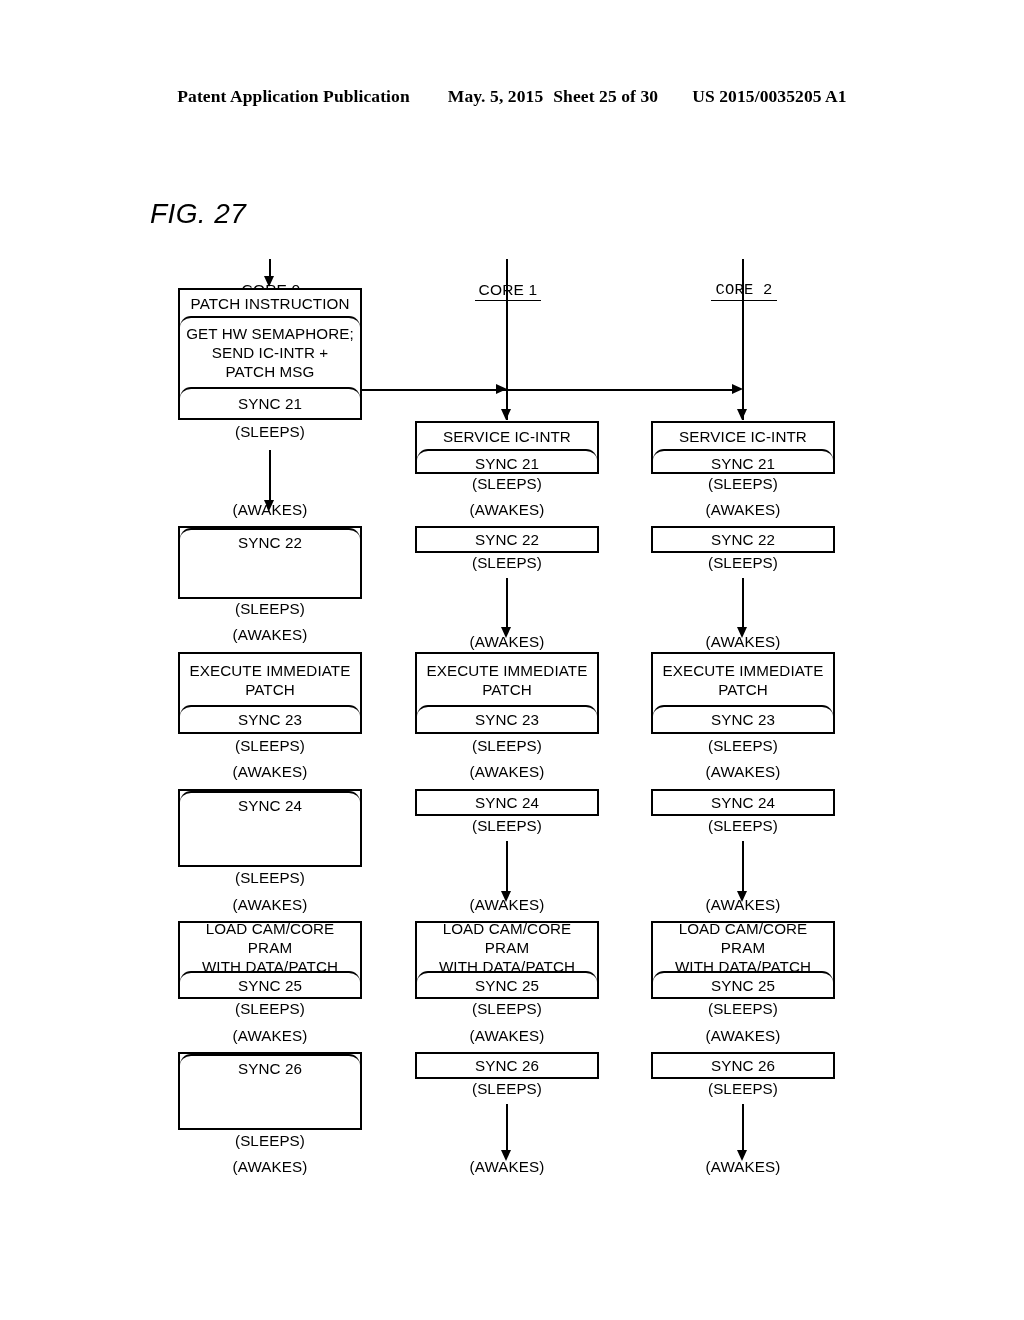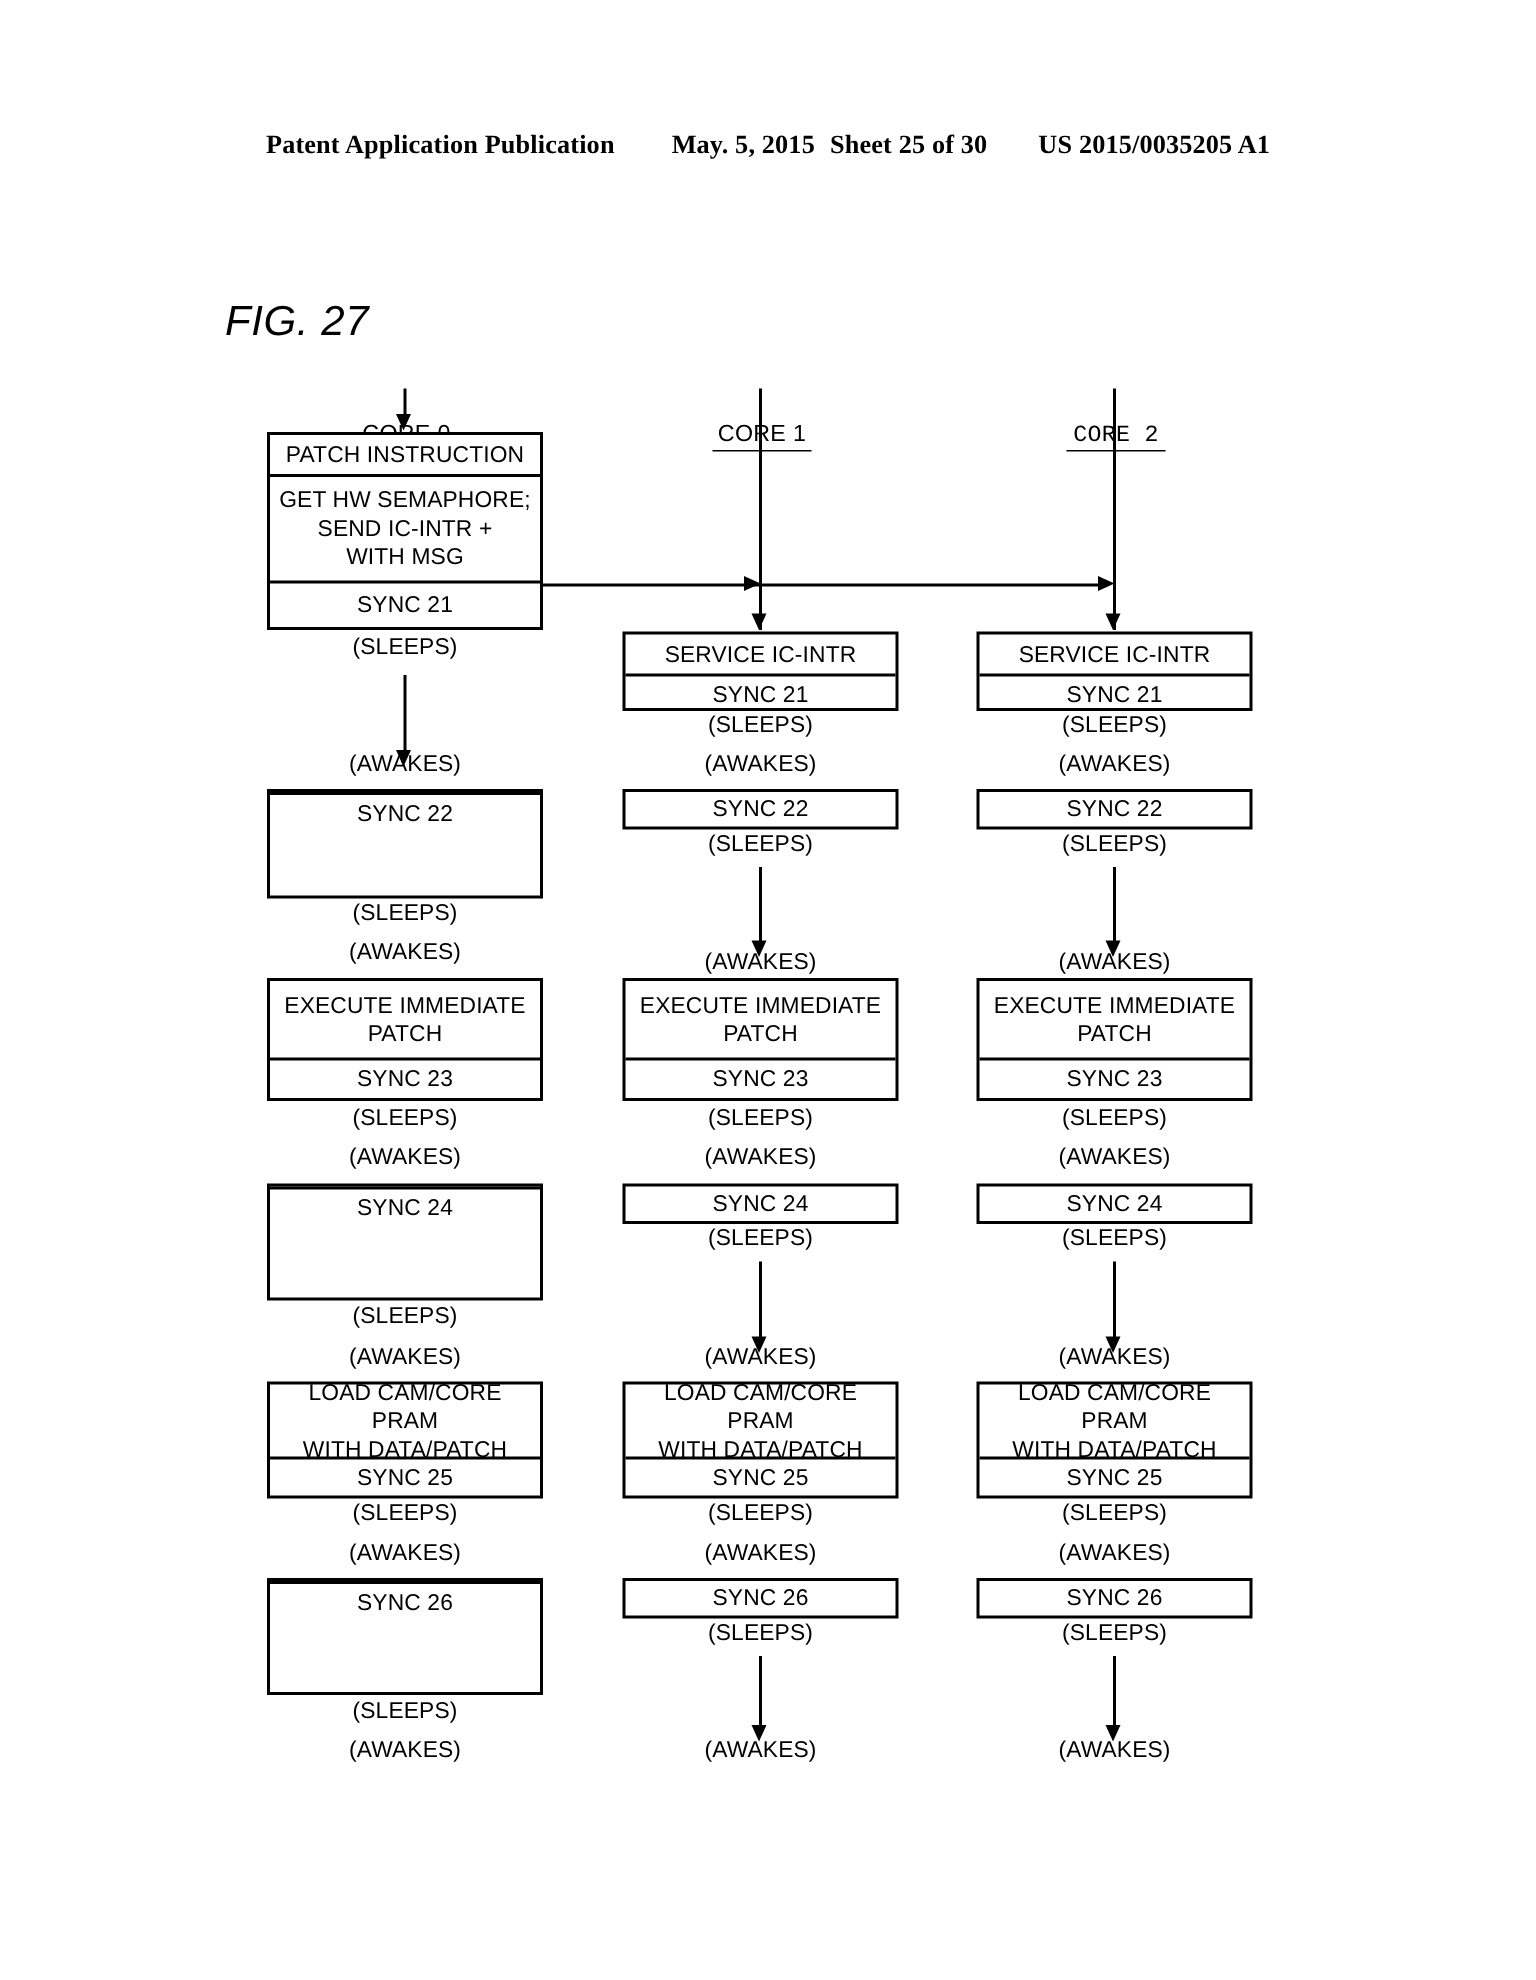--- a/index.html
+++ b/index.html
@@ -46,20 +46,21 @@
     box-sizing:border-box;
     background:#fff;
   }
   .cell{
     box-sizing:border-box;
     display:flex;align-items:center;justify-content:center;
     text-align:center;
     font-size:15.2px;line-height:19px;letter-spacing:.1px;
     padding:0 3px;
     white-space:pre-line;
+    border-radius:11px;
   }
   .cell.div{border-top:2.2px solid #000;}
 
   
   .state{
     position:absolute;text-align:center;
     font-size:15.2px;line-height:18px;letter-spacing:.1px;
     white-space:nowrap;
   }
 
@@ -92,21 +93,21 @@
   <div class="col-head" style="left:475px;top:239px;width:66px;">CORE 1</div>
   <div class="col-head" style="left:711px;top:239px;width:66px;font-family:Liberation Mono, monospace;">CORE 2</div>
 
   <div class="vline" style="left:269px;top:259px;height:19px;"></div>
   <div class="arrow-down" style="left:264px;top:276px;"></div>
 
   <div class="box" style="left:178px;top:288px;width:184px;height:132px;">
     <div class="cell" style="height:26px;">PATCH INSTRUCTION</div>
     <div class="cell div" style="height:71px;">GET HW SEMAPHORE;
 SEND IC-INTR +
-WITH MSG</div>
+PATCH MSG</div>
     <div class="cell div" style="height:30px;">SYNC 21</div>
   </div>
 
   <div class="state" style="left:178px;top:423px;width:184px;">(SLEEPS)</div>
   <div class="vline" style="left:269px;top:450px;height:52px;"></div>
   <div class="arrow-down" style="left:264px;top:500px;"></div>
   <div class="state" style="left:178px;top:501px;width:184px;">(AWAKES)</div>
 
   <div class="box" style="left:178px;top:526px;width:184px;height:73px;">
     <div class="cell div" style="height:26px;">SYNC 22</div>

